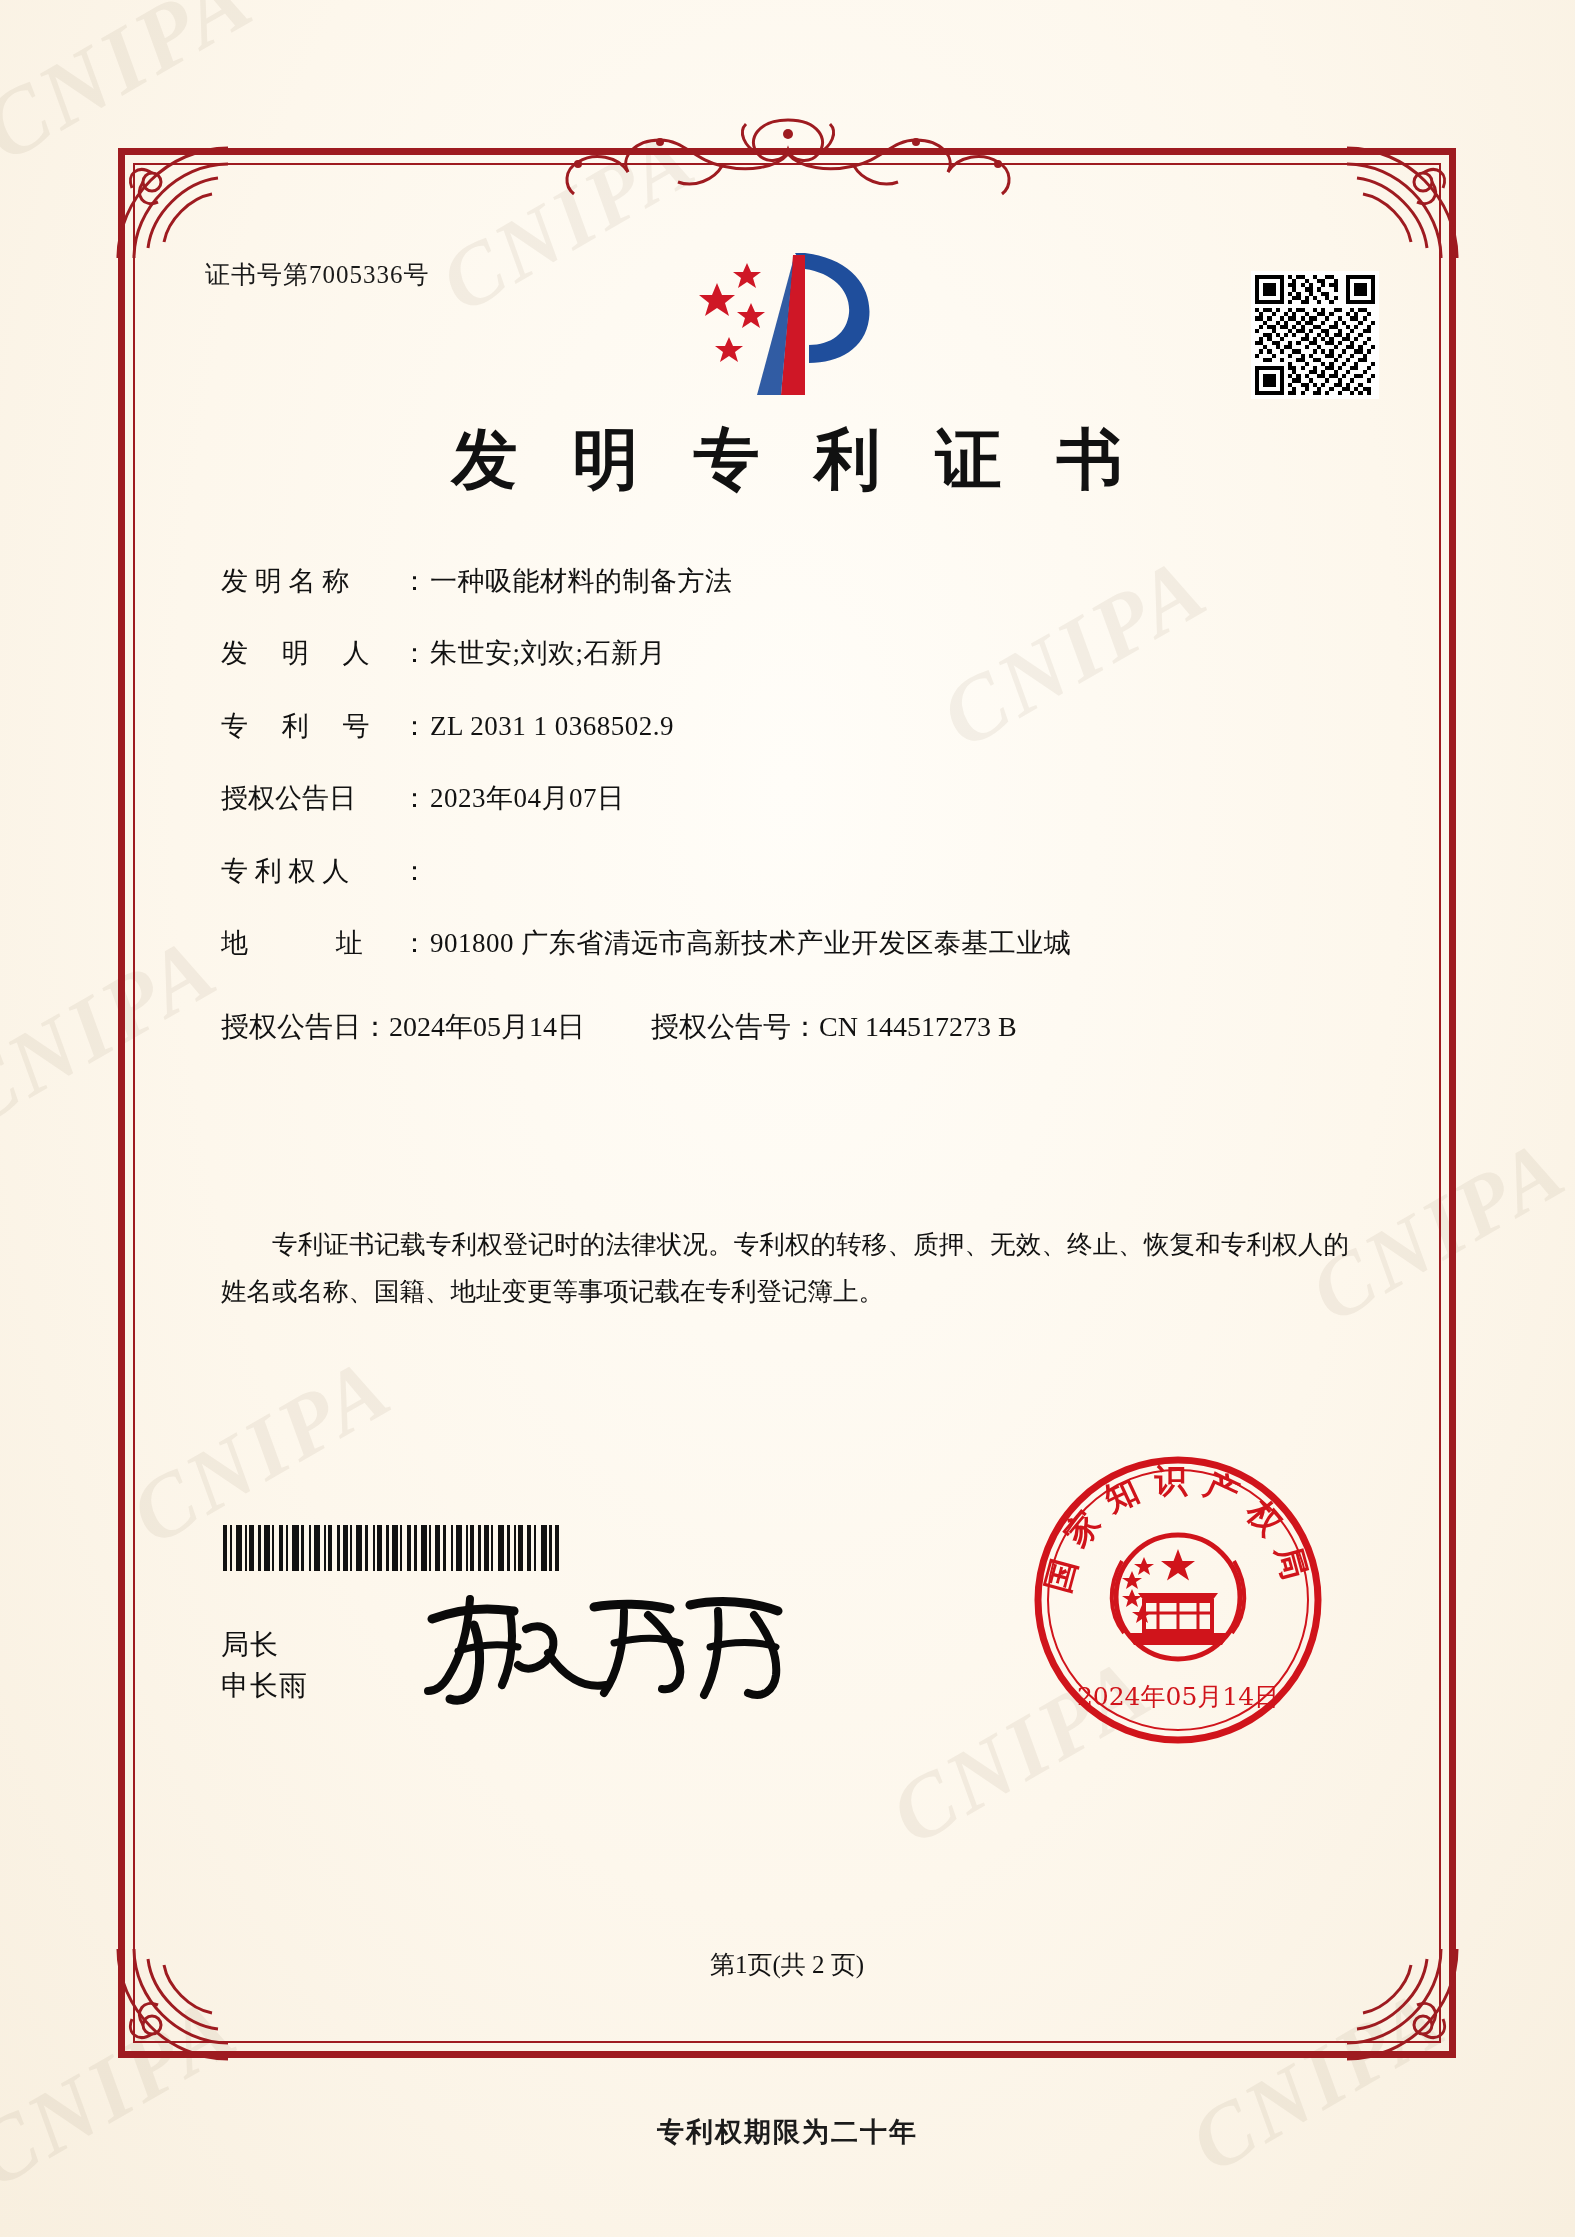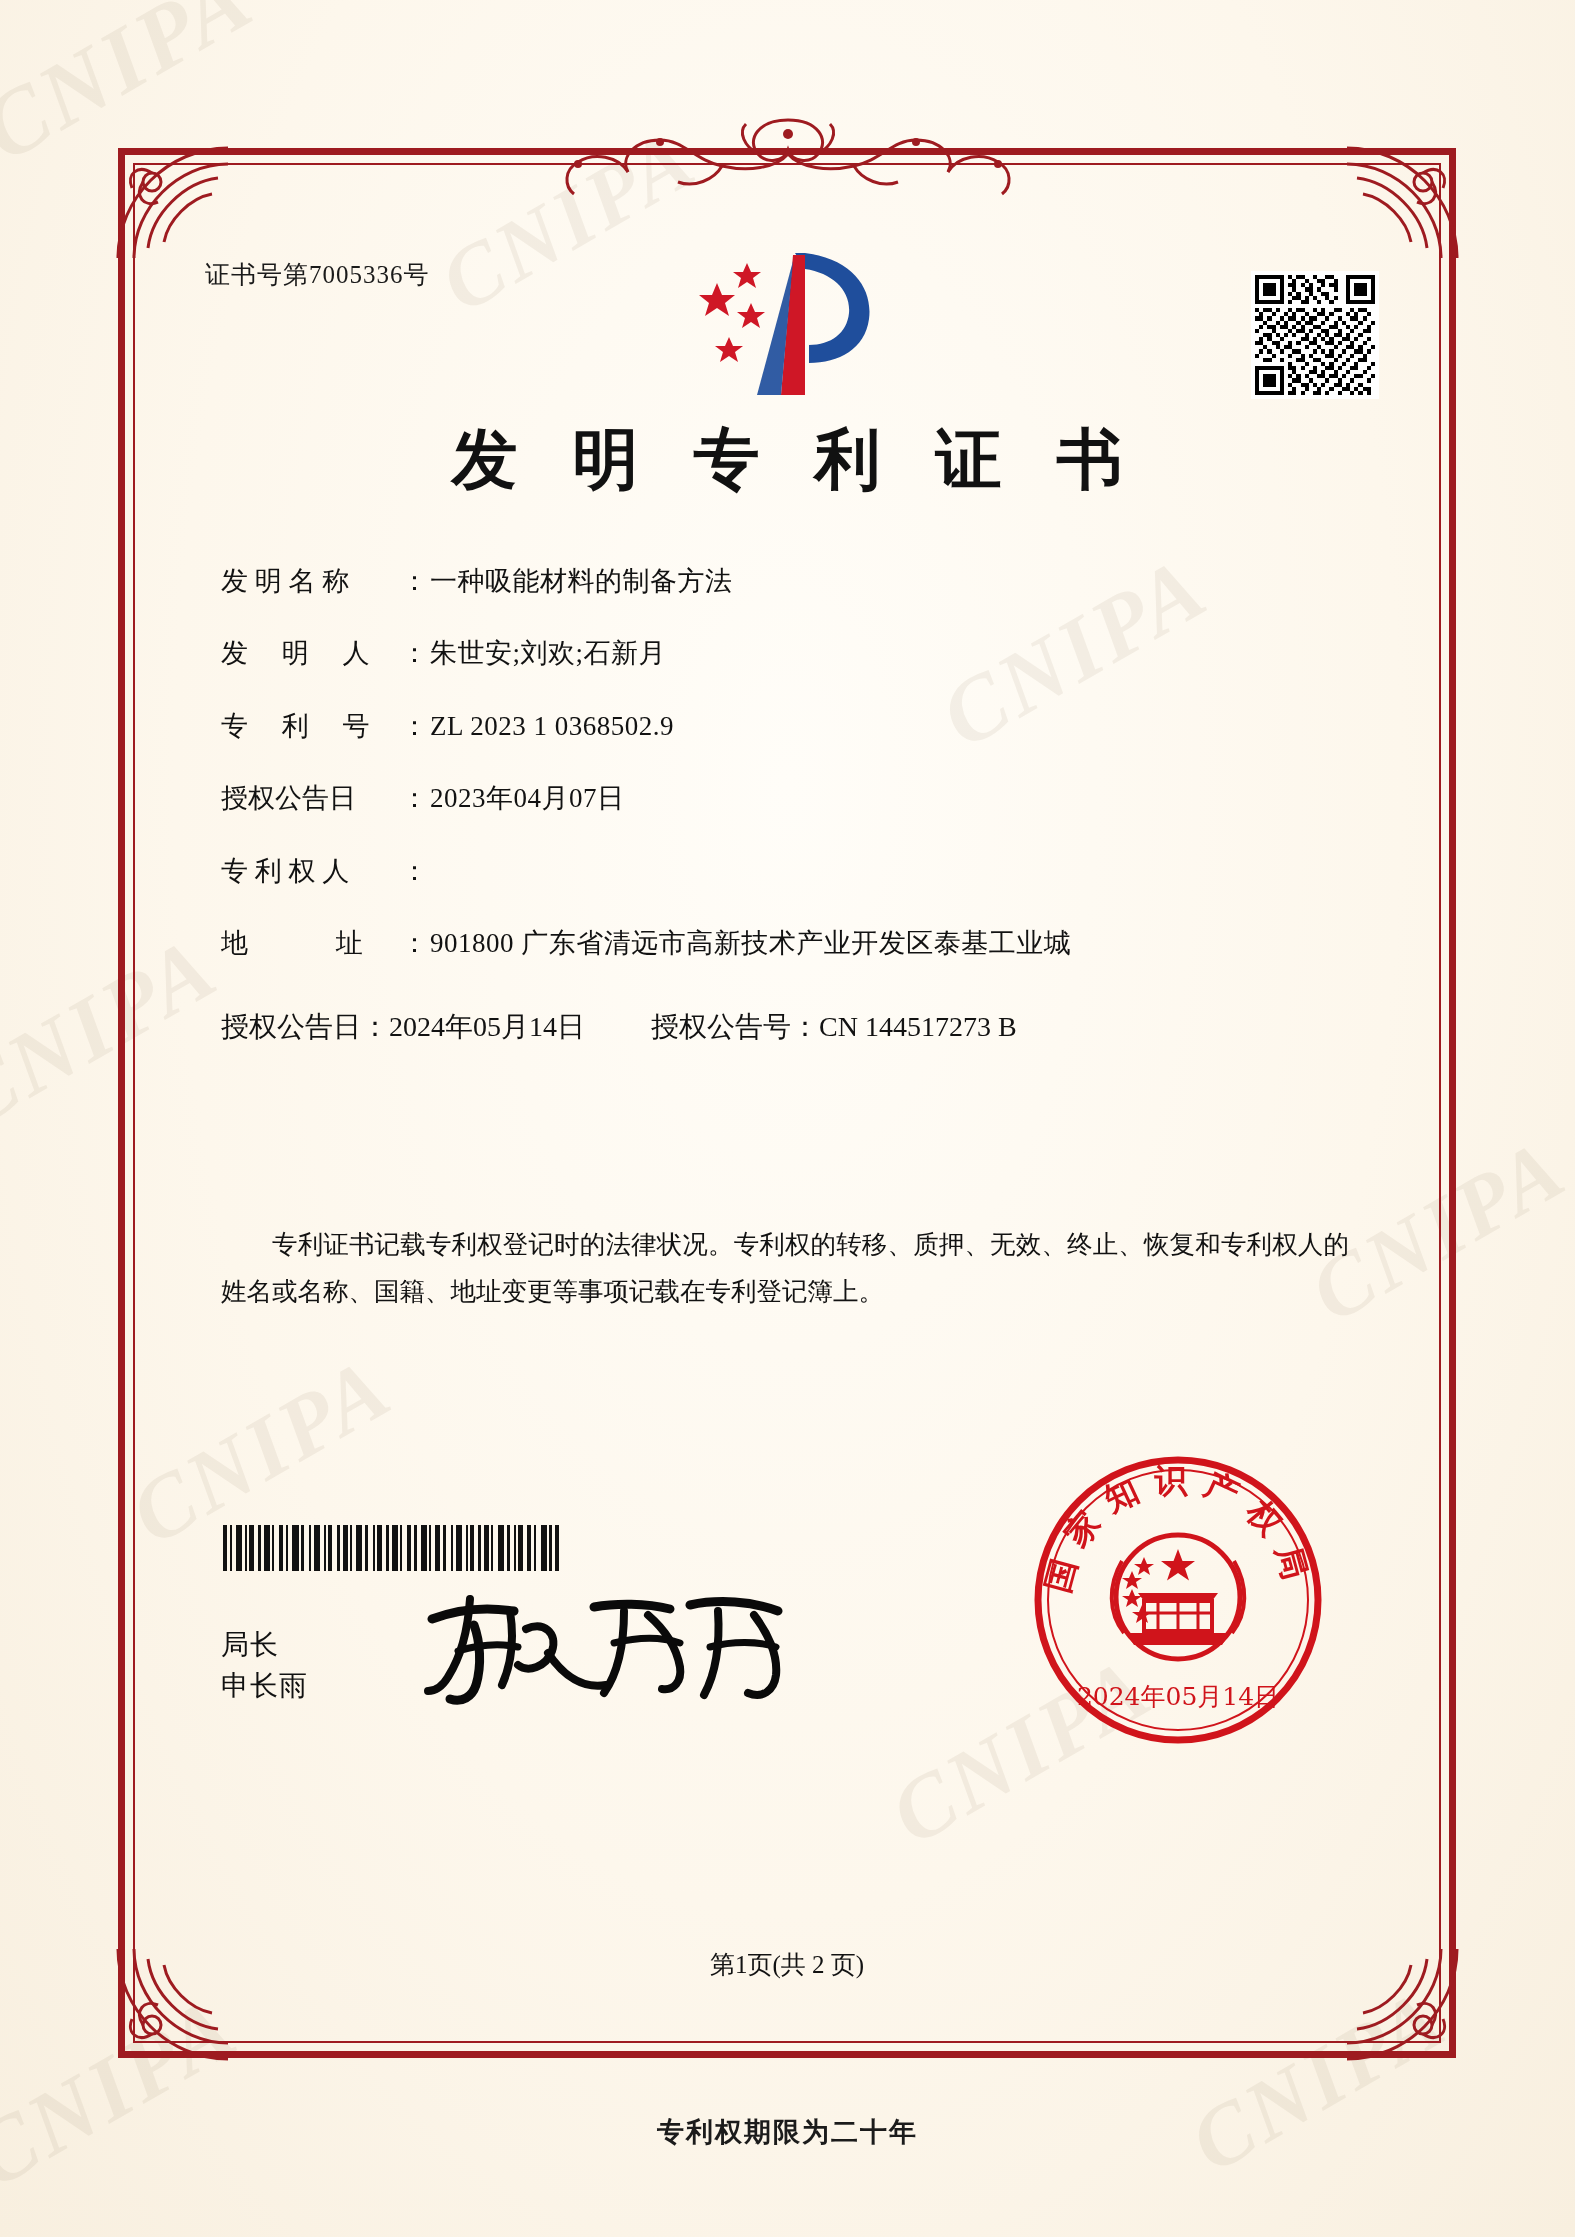--- a/index.html
+++ b/index.html
@@ -605,21 +605,21 @@
 
       <div class="field-row">
         <span class="field-label">发　 明　 人</span>
         <span class="field-colon">：</span>
         <span class="field-value">朱世安;刘欢;石新月</span>
       </div>
 
       <div class="field-row">
         <span class="field-label">专　 利　 号</span>
         <span class="field-colon">：</span>
-        <span class="field-value">ZL 2023 1 0368502.9</span>
+        <span class="field-value">ZL 2031 1 0368502.9</span>
       </div>
 
       <div class="field-row">
         <span class="field-label">授权公告日</span>
         <span class="field-colon">：</span>
         <span class="field-value">2023年04月07日</span>
       </div>
 
       <div class="field-row">
         <span class="field-label">专 利 权 人</span>

